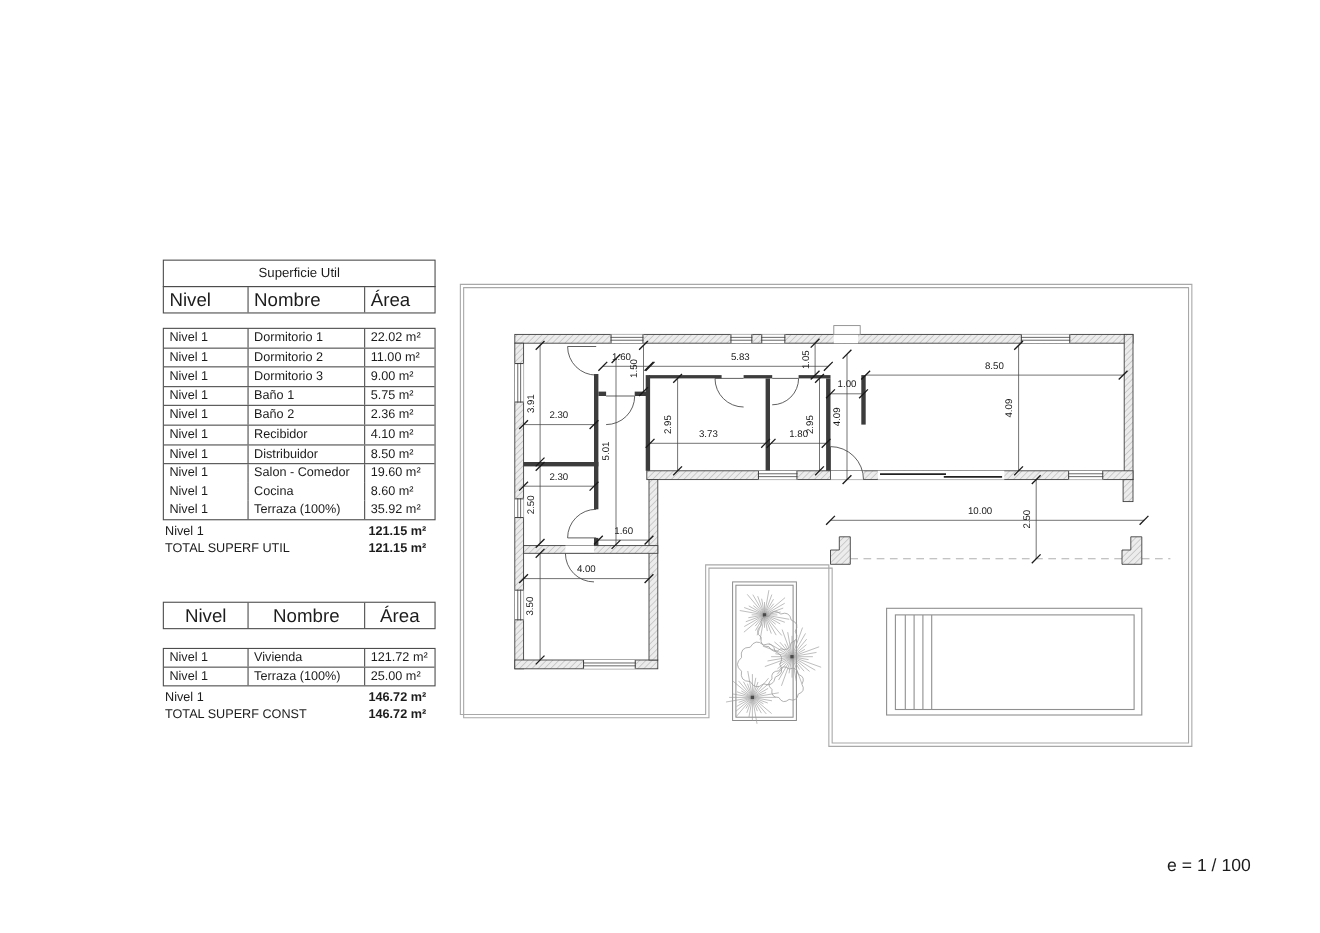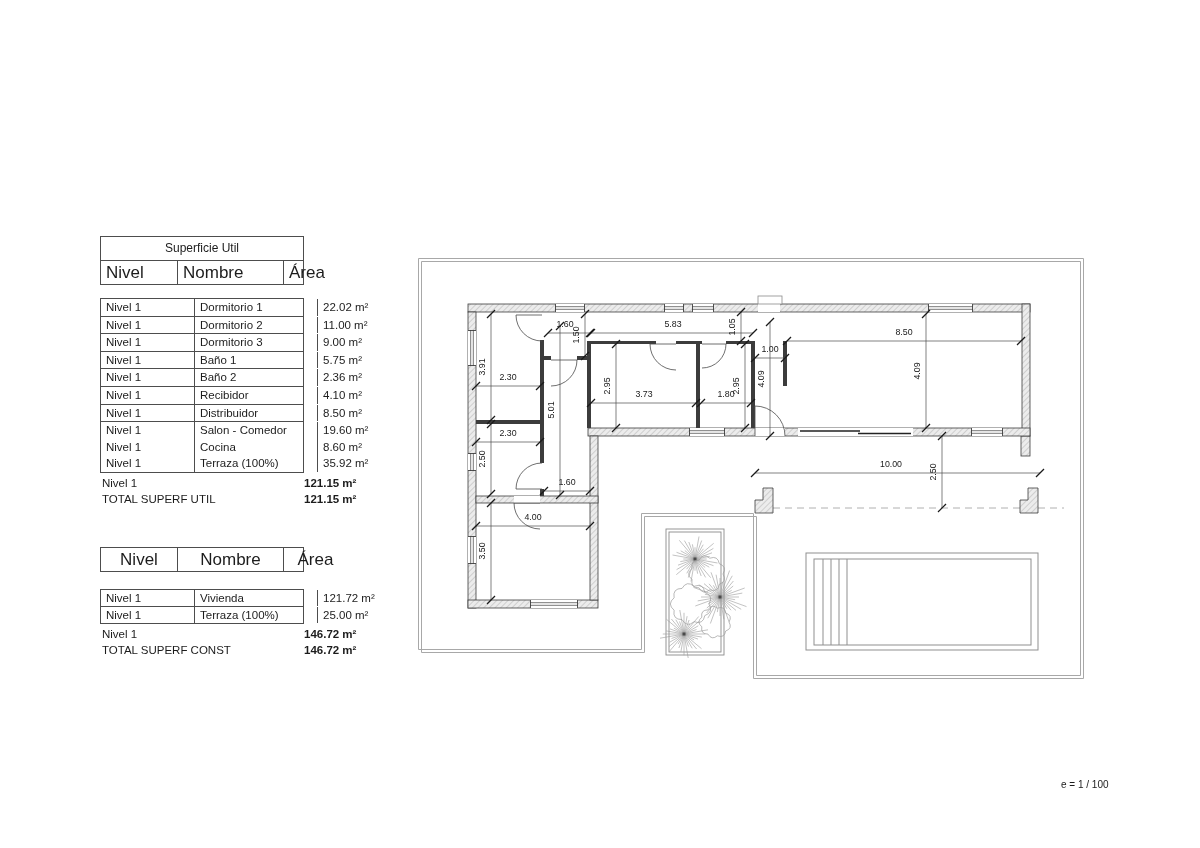--- a/index.html
+++ b/index.html
@@ -1,29 +1,29 @@
 <!DOCTYPE html>
 <html><head>
 <meta charset="utf-8">
 <style>
   html,body{margin:0;padding:0;background:#fff;}
   body{width:1200px;height:848px;position:relative;font-family:"Liberation Sans",sans-serif;color:#1c1c1c;overflow:hidden;}
   .frame{position:absolute;left:8px;top:8px;width:1182px;height:830px;background:#fff;}
   
-  .area-table{position:absolute;width:204px;}
+  .area-table{position:absolute;width:248px;margin-left:48px;}
   #table-0{left:92px;top:228px;}
   #table-1{left:92px;top:540px;}
   .ttitle{border:1px solid #4d4d4d;height:23px;line-height:23px;text-align:center;font-size:12px;}
   .thead{border:1px solid #4d4d4d;margin-top:-1px;display:grid;grid-template-columns:76px 106px 64px;height:23px;}
   .thead .hcell{line-height:23px;font-size:17px;padding-left:5px;border-left:1px solid #4d4d4d;white-space:nowrap;}
   .thead .hcell:first-child{border-left:none;}
   .area-table.center .thead .hcell{text-align:center;padding-left:0;}
   .tbody{border:1px solid #4d4d4d;margin-top:13px;}
   #table-1 .tbody{margin-top:17px;}
-  .trow{display:grid;grid-template-columns:76px 106px 64px;height:16.6px;border-bottom:1px solid #4d4d4d;gap:17px;}
+  .trow{display:grid;grid-template-columns:76px 106px 64px;height:16.6px;border-bottom:1px solid #4d4d4d;}
   #table-1 .trow{height:16px;}
   .trow:last-child{border-bottom:none;}
   .trow.nobot{border-bottom:none;}
   .tcell{font-size:11.5px;line-height:16.6px;padding-left:5px;white-space:nowrap;border-left:1px solid #4d4d4d;overflow:hidden;}
   .trow .tcell:first-child{border-left:none;}
   .ttotals{margin-top:2px;}
   .trow.total{grid-template-columns:182px 66px;border:none;height:16px;}
   .trow.total .tcell{border:none;padding-left:2px;line-height:16px;}
   .trow.total .tcell.val{padding-left:5px;font-weight:bold;}
   
@@ -39,21 +39,21 @@
   .pool{fill:none;stroke:#8f8f8f;stroke-width:1;}
   .bed{fill:none;stroke:#8a8a8a;stroke-width:0.9;}
   .door{fill:none;stroke:#4a4a4a;stroke-width:0.8;}
   .slide{stroke:#222;stroke-width:1.6;}
   #g-dims line{stroke:#4a4a4a;stroke-width:0.7;}
   #g-dims line.tick{stroke:#1a1a1a;stroke-width:1.2;}
   #g-dims text{font-family:"Liberation Sans",sans-serif;font-size:8.8px;fill:#1a1a1a;text-anchor:middle;}
   #g-trees line{stroke:#9b9b9b;stroke-width:0.6;}
   #g-trees .trunk{fill:#4a4a4a;}
   #g-trees .bush{stroke:#9b9b9b;fill:none;stroke-width:0.7;}
-  .scale-note{position:absolute;left:1053px;top:771px;font-size:10px;color:#1c1c1c;}
+  .scale-note{position:absolute;left:1053px;top:771px;font-size:16px;color:#1c1c1c;}
 </style>
 </head>
 <body>
 
 <div class="frame">
 
   <div class="area-table" id="table-0">
     <div class="ttitle">Superficie Util</div>
     <div class="thead">
       <div class="hcell">Nivel</div>

